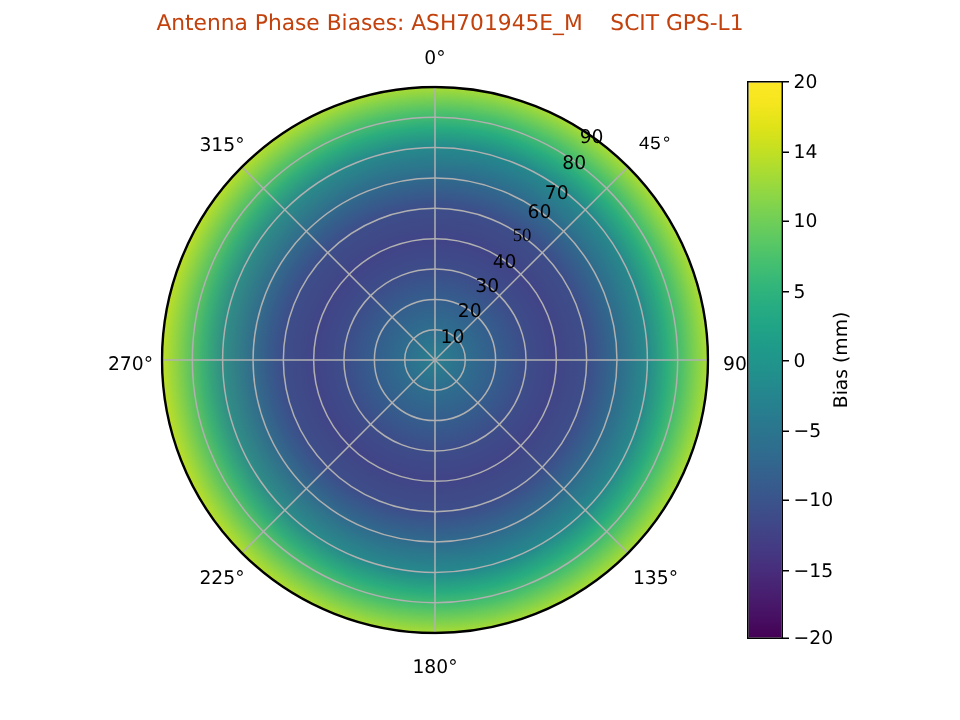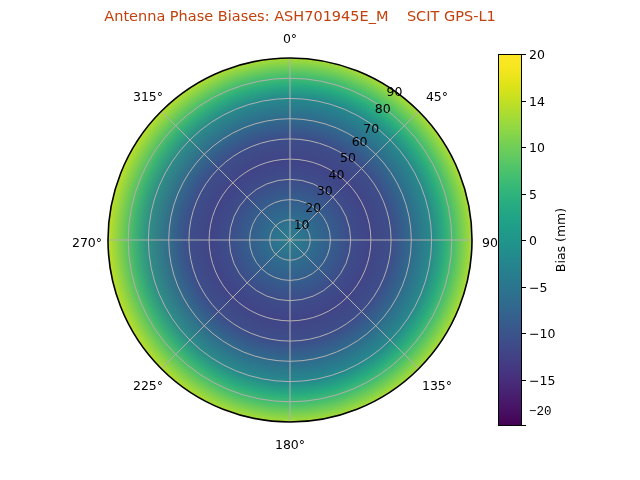--- a/index.html
+++ b/index.html
@@ -173,29 +173,29 @@
         <line x1="311.7" y1="54.3" x2="54.3" y2="311.7"></line>
       </g>
 
       <circle cx="183" cy="183" r="182" fill="none" stroke="#000000" stroke-width="1.6"></circle>
     </svg>
 
     <div class="radial-label" style="left:194.6px; top:166.5px;">10</div>
     <div class="radial-label" style="left:206.2px; top:150.0px;">20</div>
     <div class="radial-label" style="left:217.8px; top:133.4px;">30</div>
     <div class="radial-label" style="left:229.4px; top:116.9px;">40</div>
-    <div class="radial-label" style="left:241.0px; top:100.3px;">50</div>
+    <div class="radial-label" style="left:241.0px; top:100.3px;font-family:Liberation Serif, serif;">50</div>
     <div class="radial-label" style="left:252.6px; top:83.8px;">60</div>
     <div class="radial-label" style="left:264.2px; top:71px;">70</div>
     <div class="radial-label" style="left:275.8px; top:50.7px;text-align:right;">80</div>
     <div class="radial-label" style="left:287.4px; top:34.1px;">90</div>
   </div>
 
   <div class="angle-label" style="left:290px; top:38px;">0°</div>
-  <div class="angle-label" style="left:437px; top:96px;">45°</div>
+  <div class="angle-label" style="left:437px; top:96px;font-family:Liberation Mono, monospace;">45°</div>
   <div class="angle-label" style="left:490px; top:242px;">90</div>
   <div class="angle-label" style="left:437px; top:385px;">135°</div>
   <div class="angle-label" style="left:290px; top:444px;">180°</div>
   <div class="angle-label" style="left:148px; top:385px;">225°</div>
   <div class="angle-label" style="left:87px;  top:242px;">270°</div>
   <div class="angle-label" style="left:148px; top:96px;">315°</div>
 
   <div id="colorbar-wrap">
     <div id="colorbar-gradient"></div>
 
@@ -210,18 +210,18 @@
     <div class="cb-tick" style="top:371px;"></div>
 
     <div class="cb-ticklabel" style="top:0px;">20</div>
     <div class="cb-ticklabel" style="top:46.5px;">14</div>
     <div class="cb-ticklabel" style="top:93px;">10</div>
     <div class="cb-ticklabel" style="top:139.5px;">5</div>
     <div class="cb-ticklabel" style="top:186px;">0</div>
     <div class="cb-ticklabel" style="top:232.5px;">−5</div>
     <div class="cb-ticklabel" style="top:279px;">−10</div>
     <div class="cb-ticklabel" style="top:325.5px;">−15</div>
-    <div class="cb-ticklabel" style="top:358px;font-family:Liberation Mono, monospace;">−20</div>
+    <div class="cb-ticklabel" style="top:371px;">−20</div>
   </div>
 
   <div id="colorbar-axis-label">Bias (mm)</div>
 
 </div>
 
 </body></html>

